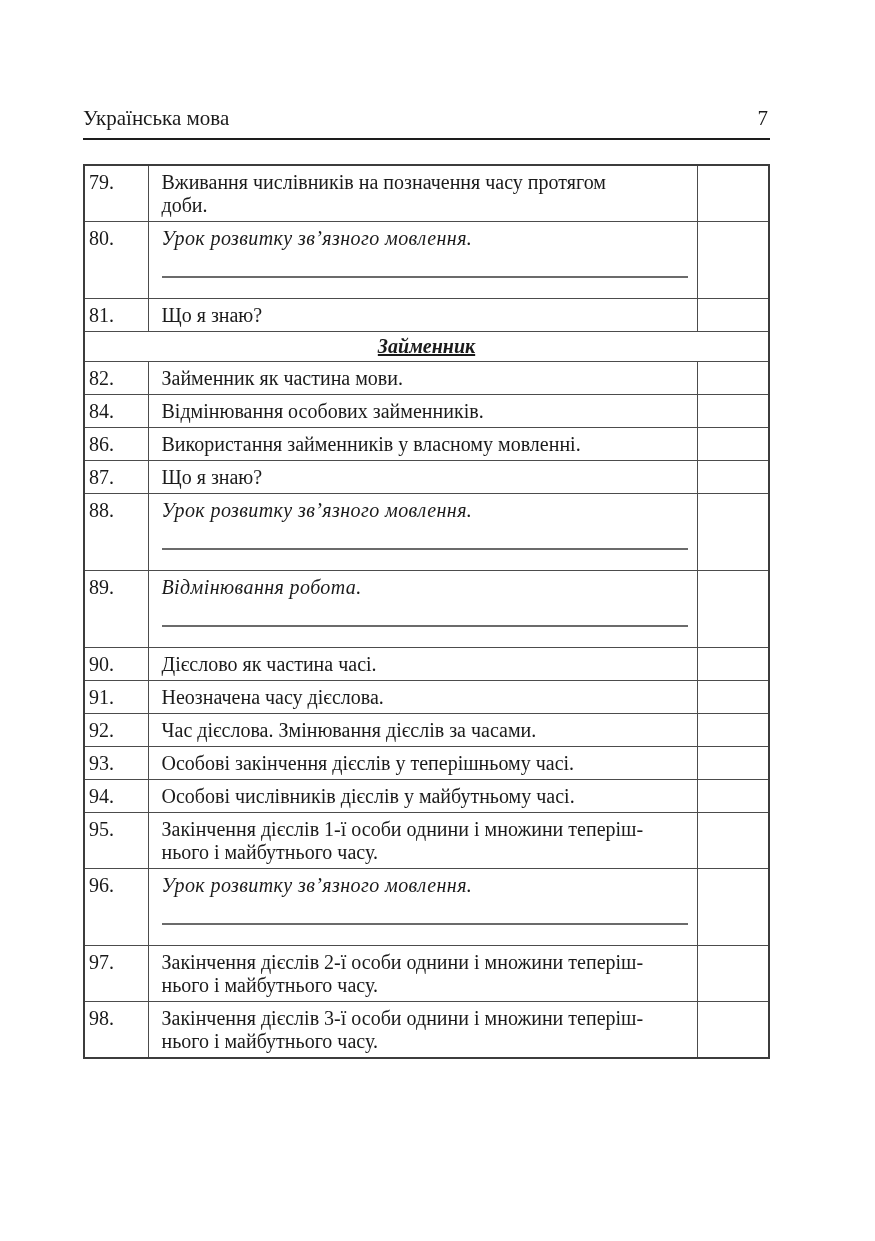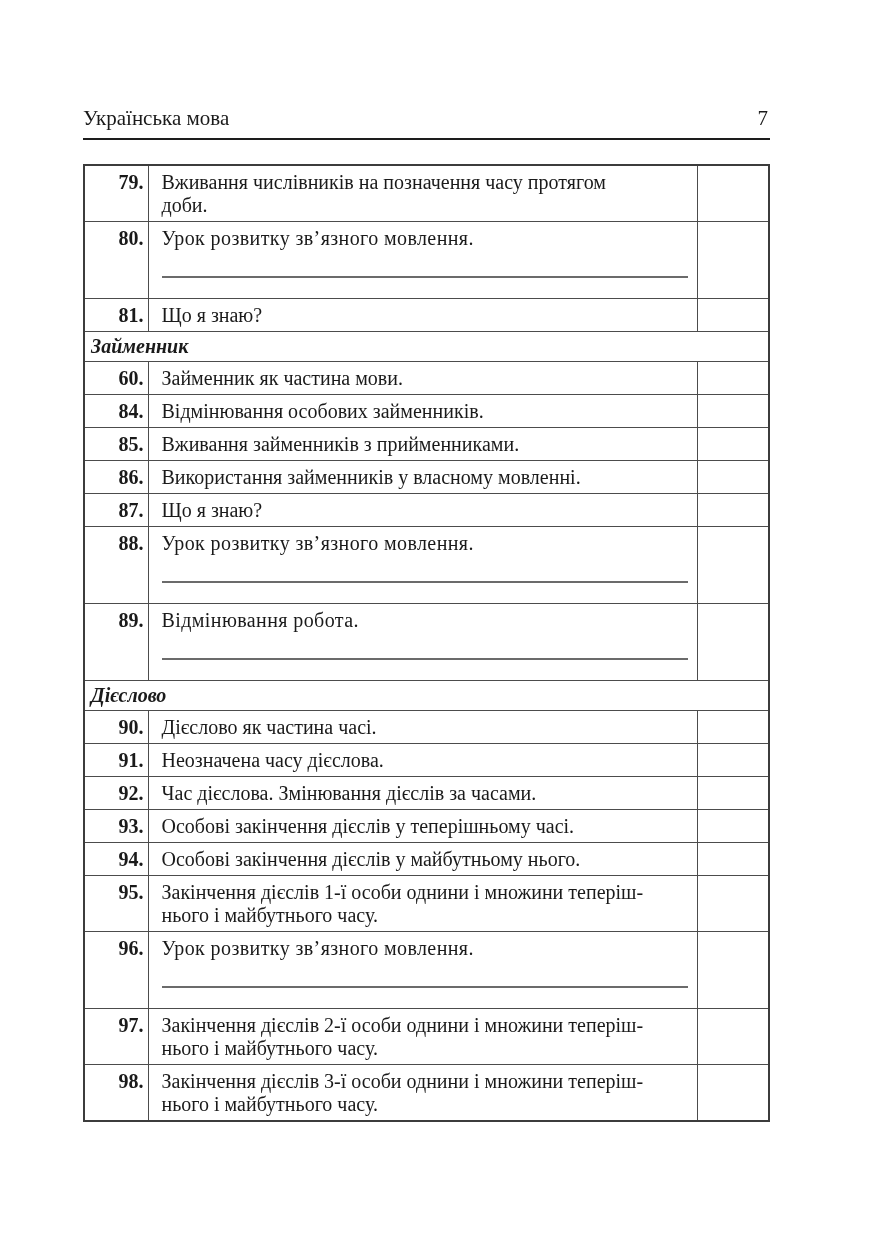--- a/index.html
+++ b/index.html
@@ -33,46 +33,48 @@
     border: 2.2px solid #3c3c3c;
   }
   td {
     border: 1.6px solid #4c4c4c;
     vertical-align: top;
     font-size: 20px;
     line-height: 23px;
   }
   td.num-cell {
     width: 64px;
-    text-align: right;
-    font-weight: bold;
+    text-align: left;
+    font-weight: normal;
     padding: 5px 4px 4px 4px;
   }
   td.title-cell {
     padding: 5px 12px 4px 13px;
   }
   td.date-cell {
     width: 72px;
   }
   .title-text { white-space: pre-line; }
-  .title-text.italic { letter-spacing: 0.4px; }
+  .title-text.italic { font-style: italic; letter-spacing: 0.4px; }
   tr.row-tall td { height: 77px; }
   tr.row-single td { height: 32px; margin-top: 24px; }
   tr.row-double td { height: 50px; }
   .write-line {
     height: 0;
     border-bottom: 2px solid #6b6b6b;
     margin: 26px 0 14px 0;
     width: calc(100% + 3px);
   }
   tr.section-row td {
     height: 30px;
+    text-align: center;
     font-weight: bold;
     font-style: italic;
     padding: 3px 6px 2px 6px;
+    text-decoration: underline;
   }
 </style>
 </head>
 <body>
 
 <div class="page">
   <div class="page-header">
     <span>Українська мова</span>
     <span>7</span>
   </div>
@@ -106,46 +108,38 @@
 
     </td>
     <td class="date-cell"></td>
   </tr>
 
   <tr class="section-row">
     <td colspan="3">Займенник</td>
   </tr>
 
   <tr class="lesson-row row-single">
-    <td class="num-cell">60.</td>
+    <td class="num-cell">82.</td>
     <td class="title-cell">
       <div class="title-text">Займенник як частина мови.</div>
 
     </td>
     <td class="date-cell"></td>
   </tr>
 
 
   <tr class="lesson-row row-single">
     <td class="num-cell">84.</td>
     <td class="title-cell">
       <div class="title-text">Відмінювання особових займенників.</div>
 
     </td>
     <td class="date-cell"></td>
   </tr>
 
-  <tr class="lesson-row row-single">
-    <td class="num-cell">85.</td>
-    <td class="title-cell">
-      <div class="title-text">Вживання займенників з прийменниками.</div>
-
-    </td>
-    <td class="date-cell"></td>
-  </tr>
 
   <tr class="lesson-row row-single">
     <td class="num-cell">86.</td>
     <td class="title-cell">
       <div class="title-text">Використання займенників у власному мовленні.</div>
 
     </td>
     <td class="date-cell"></td>
   </tr>
 
@@ -169,23 +163,20 @@
 
   <tr class="lesson-row row-tall">
     <td class="num-cell">89.</td>
     <td class="title-cell">
       <div class="title-text italic">Відмінювання робота.</div>
       <div class="write-line"></div>
     </td>
     <td class="date-cell"></td>
   </tr>
 
-  <tr class="section-row">
-    <td colspan="3">Дієслово</td>
-  </tr>
 
   <tr class="lesson-row row-single">
     <td class="num-cell">90.</td>
     <td class="title-cell">
       <div class="title-text">Дієслово як частина часі.</div>
 
     </td>
     <td class="date-cell"></td>
   </tr>
 
@@ -212,21 +203,21 @@
     <td class="title-cell">
       <div class="title-text">Особові закінчення дієслів у теперішньому часі.</div>
 
     </td>
     <td class="date-cell"></td>
   </tr>
 
   <tr class="lesson-row row-single">
     <td class="num-cell">94.</td>
     <td class="title-cell">
-      <div class="title-text">Особові закінчення дієслів у майбутньому нього.</div>
+      <div class="title-text">Особові числівників дієслів у майбутньому часі.</div>
 
     </td>
     <td class="date-cell"></td>
   </tr>
 
   <tr class="lesson-row row-double">
     <td class="num-cell">95.</td>
     <td class="title-cell">
       <div class="title-text">Закінчення дієслів 1-ї особи однини і множини теперіш-
 нього і майбутнього часу.</div>

